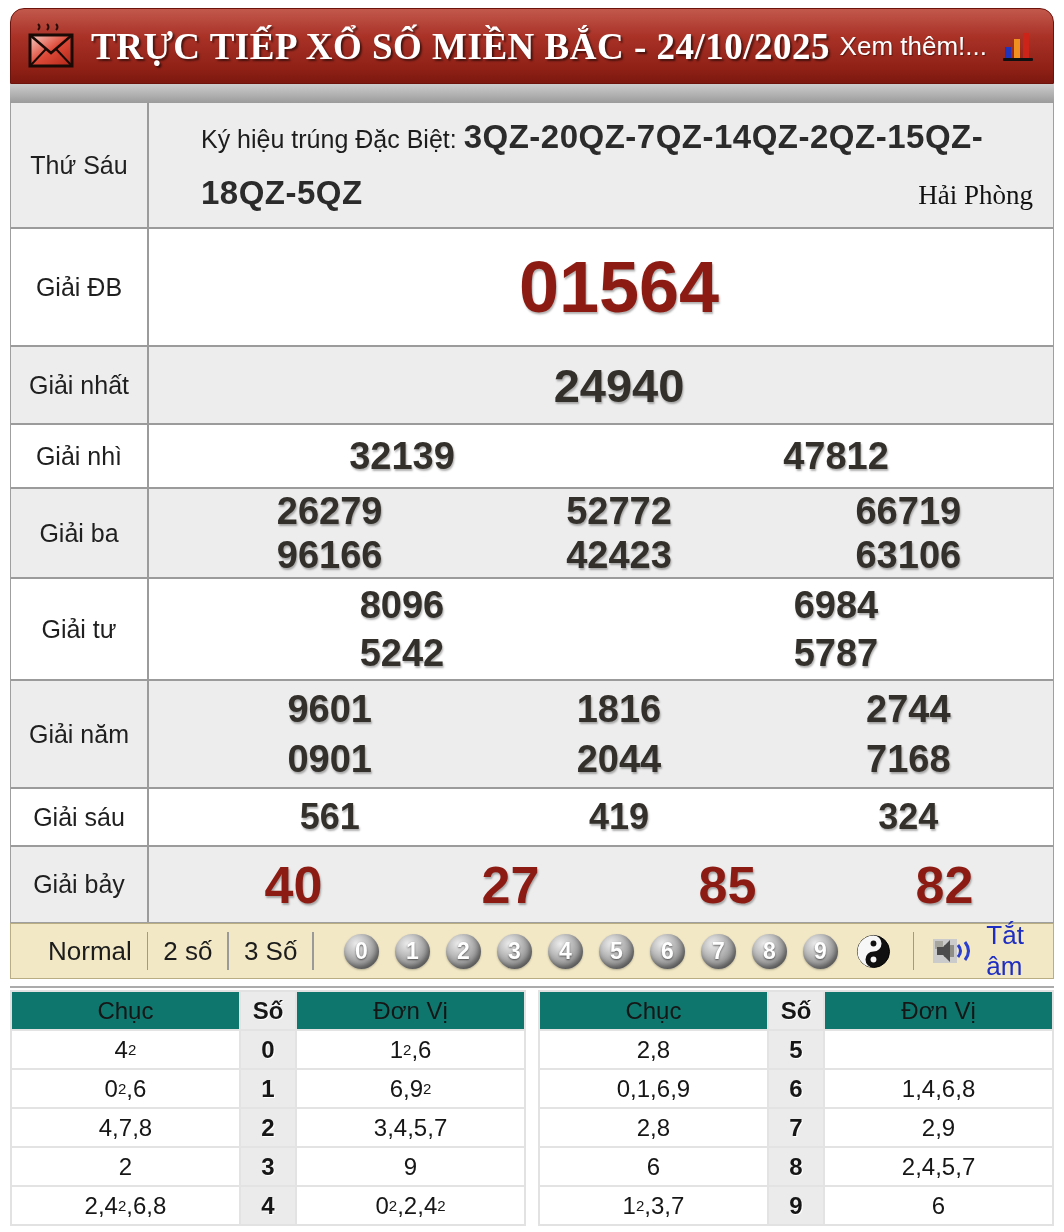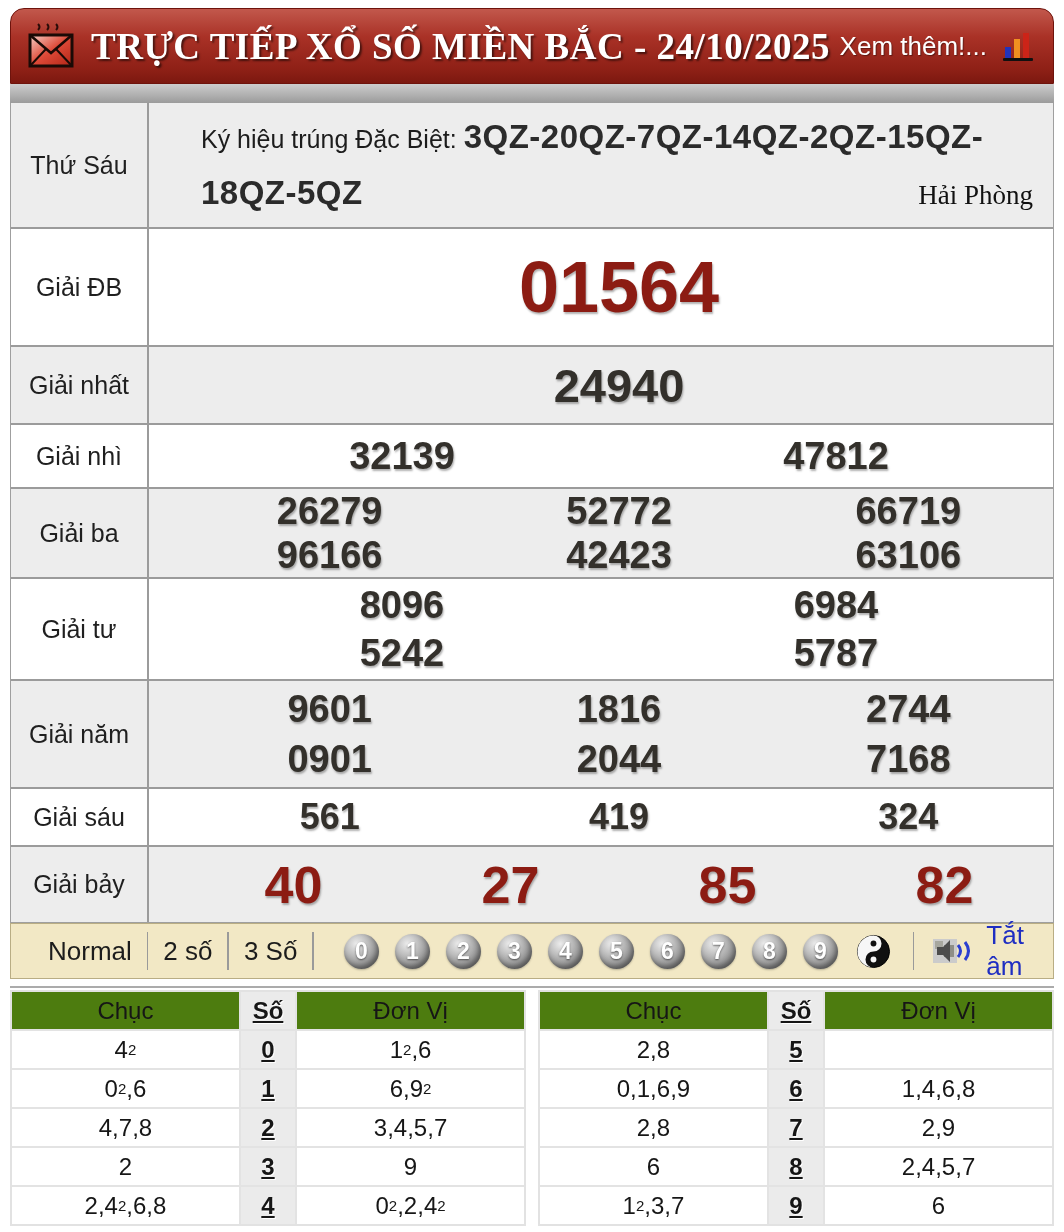--- a/index.html
+++ b/index.html
@@ -55,25 +55,25 @@
   .yy{margin:0 8px 0 10px;cursor:pointer;display:flex;}
   .mute{display:flex;align-items:center;margin-left:18px;cursor:pointer;}
   .mute-label{color:#1f2ec2;font-size:26px;margin-left:10px;}
   .spk-box{display:flex;align-items:center;}
 
   
   .stats{display:flex;gap:12px;margin-top:7px;border-top:2px solid #ababab;padding-top:2px;}
   .stats-table{flex:1;border:2px solid #e2e2e2;box-sizing:border-box;}
   .s-row{display:flex;height:37px;align-items:stretch;}
   .s-row + .s-row{border-top:2px solid #e3e3e3;}
-  .s-row.head{background:#4d7c0f;}
+  .s-row.head{background:#0f766e;}
   .s-cell{display:flex;align-items:center;justify-content:center;font-size:24px;color:#161616;}
   .c-chuc,.c-donvi{flex:4.4;}
   .c-so{flex:1.05;background:#ebebeb;font-weight:bold;border-left:2px solid #e3e3e3;border-right:2px solid #e3e3e3;
-        text-shadow:1px 1px 0 #fff;text-decoration:underline;}
+        text-shadow:1px 1px 0 #fff;}
   .s-row.head .c-so{font-weight:bold;}
   sup{font-size:15px;line-height:0;}
 </style>
 </head>
 <body>
 
 <div class="page">
 
   <div class="hdr">
     <span style="display:flex;">

